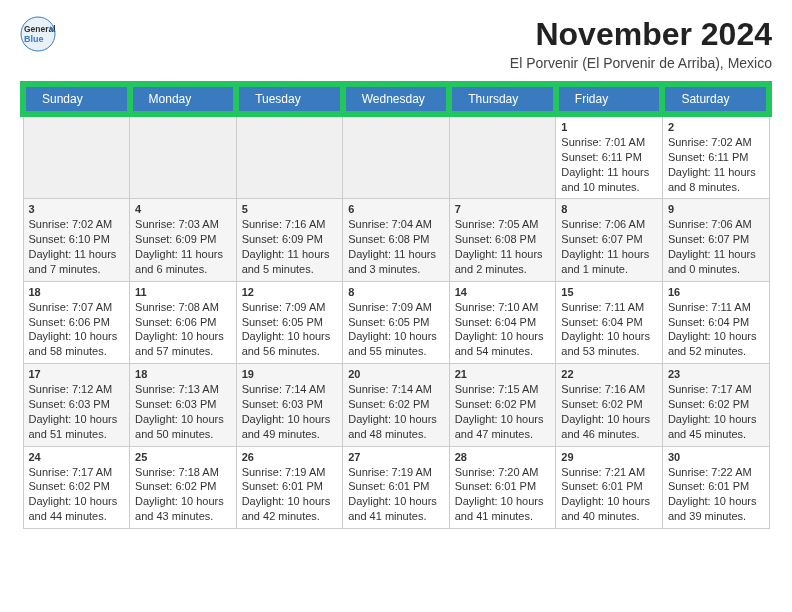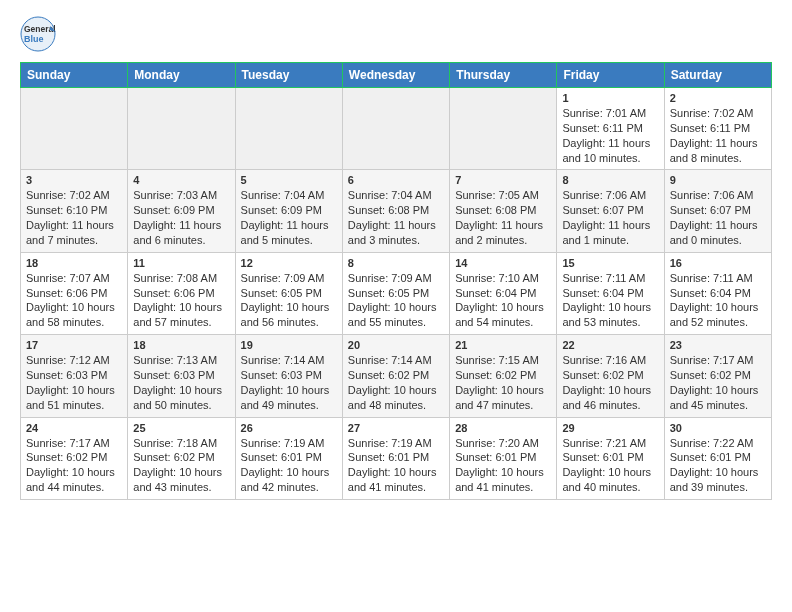--- a/index.html
+++ b/index.html
@@ -36,24 +36,24 @@
     }
     .calendar {
       width: 100%;
       border-collapse: collapse;
       margin-top: 10px;
     }
     .calendar th {
       background: #3a7bbf;
       color: #fff;
       font-size: 12px;
-      font-weight: bold;
-      padding: 5px 6px;
+      font-weight: normal;
+      padding: 5px 16px;
       text-align: left;
-      border: 1px solid #22c55e;
+      border: 6px solid #22c55e;
     }
     .calendar td {
       vertical-align: top;
       border: 1px solid #ccc;
       padding: 4px 5px;
       width: 14.28%;
       min-height: 80px;
       font-size: 10px;
       color: #333;
       background: #fff;
@@ -81,20 +81,24 @@
 
 <div class="header">
   <div class="logo">
   <svg width="36" height="36" viewBox="0 0 36 36">
     <circle cx="18" cy="18" r="17" fill="#e8f0f8" stroke="#3a7bbf" stroke-width="1"></circle>
     <text x="4" y="16" font-size="8.5" font-weight="bold" fill="#333" font-family="Arial">General</text>
     <text x="4" y="26" font-size="9" font-weight="bold" fill="#3a7bbf" font-family="Arial">Blue</text>
     <polygon points="30,10 36,16 30,14" fill="#3a7bbf"></polygon>
   </svg>
 </div>
+  <div class="title-block">
+    <div class="month-title">November 2024</div>
+    <div class="location">El Porvenir (El Porvenir de Arriba), Mexico</div>
+  </div>
 </div>
 
 <table class="calendar">
   <thead>
     <tr>
     <th>Sunday</th>
         <th>Monday</th>
         <th>Tuesday</th>
         <th>Wednesday</th>
         <th>Thursday</th>
@@ -134,21 +138,21 @@
         </td>
         <td>
           <span class="day-num">4</span>
           <div class="day-detail">Sunrise: 7:03 AM
 Sunset: 6:09 PM
 Daylight: 11 hours
 and 6 minutes.</div>
         </td>
         <td>
           <span class="day-num">5</span>
-          <div class="day-detail">Sunrise: 7:04 AM
+          <div class="day-detail">Sunrise: 7:16 AM
 Sunset: 6:09 PM
 Daylight: 11 hours
 and 5 minutes.</div>
         </td>
         <td>
           <span class="day-num">6</span>
           <div class="day-detail">Sunrise: 7:04 AM
 Sunset: 6:08 PM
 Daylight: 11 hours
 and 3 minutes.</div>

